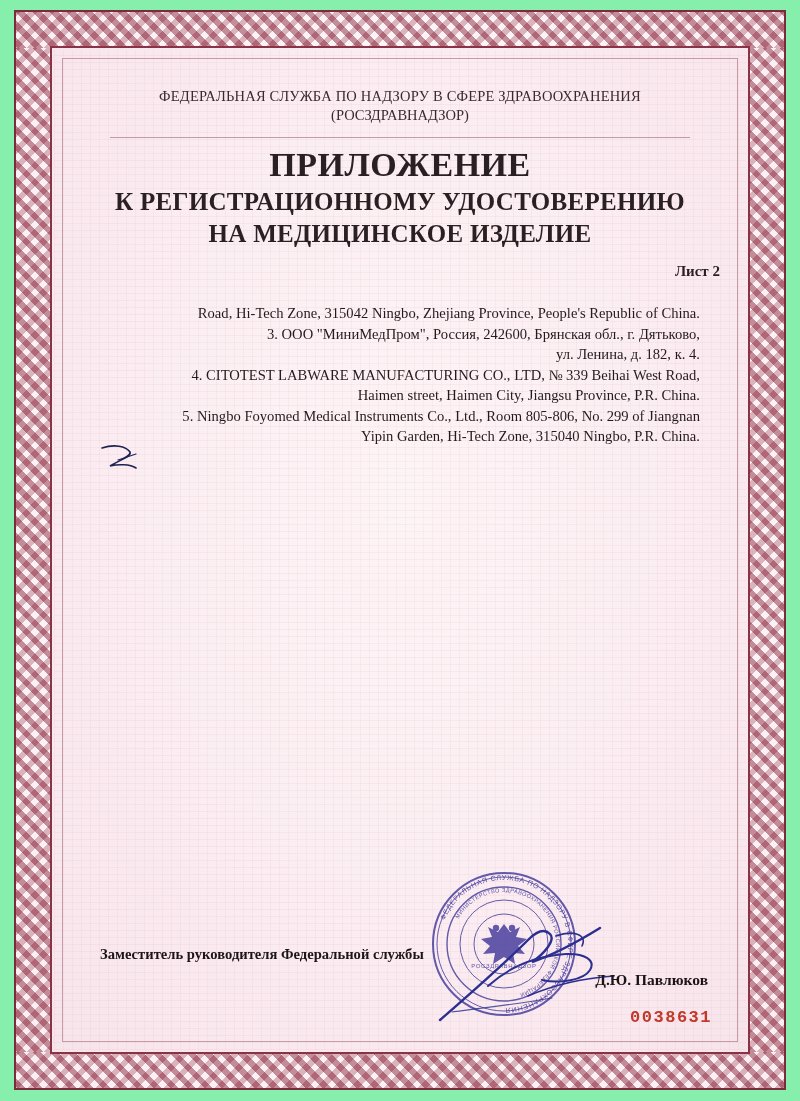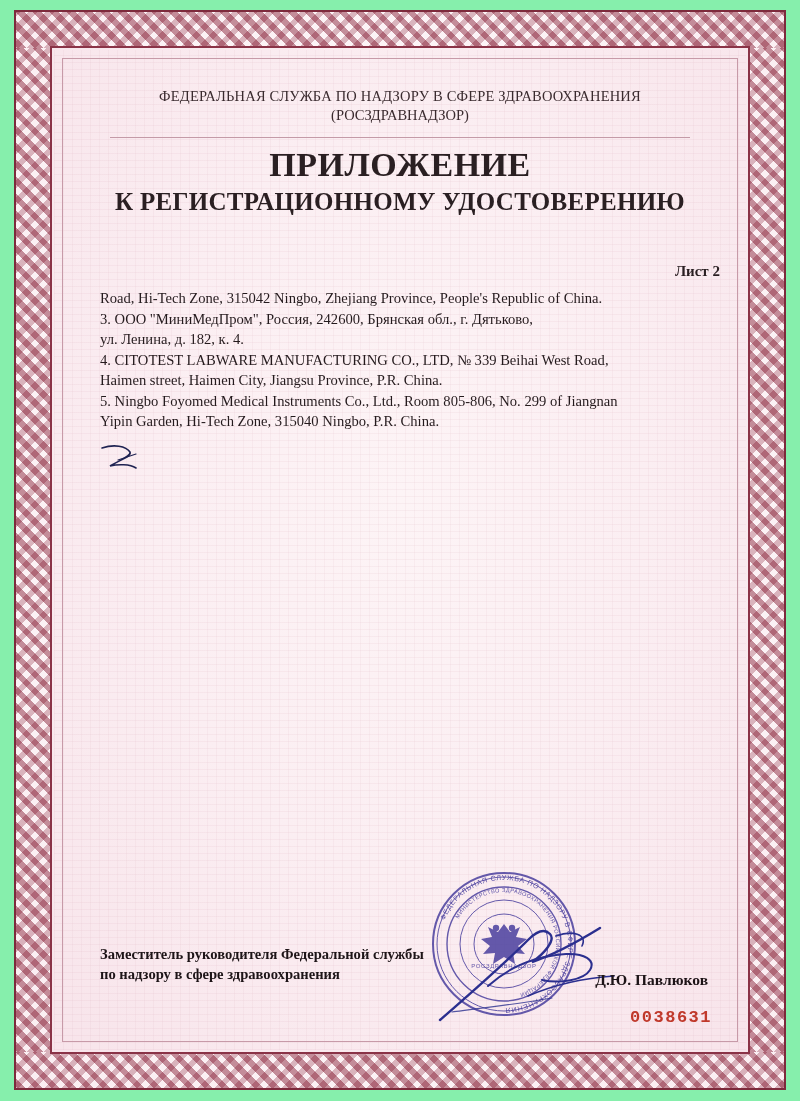--- a/index.html
+++ b/index.html
@@ -150,25 +150,26 @@
     position: absolute;
     right: 80px; top: 263px;
     font-size: 15px;
     font-weight: bold;
     color: #2a1f22;
   }
 
   
   .body-text {
     position: absolute;
-    left: 100px; top: 288px;
+    left: 100px; top: 303px;
     width: 600px;
     color: #241a1d;
     font-size: 14.6px;
     line-height: 20.5px;
+    text-align: right;
   }
   .body-text .line { white-space: nowrap; }
 
   
   .initials-mark {
     position: absolute;
     left: 96px; top: 440px;
     width: 60px; height: 40px;
     pointer-events: none;
   }
@@ -229,20 +230,21 @@
 
   <div class="header">
     <div class="agency-line1">ФЕДЕРАЛЬНАЯ СЛУЖБА ПО НАДЗОРУ В СФЕРЕ ЗДРАВООХРАНЕНИЯ</div>
     <div class="agency-line2">(РОСЗДРАВНАДЗОР)</div>
   </div>
   <div class="hr-thin"></div>
 
   <div class="title">
     <div class="t1">ПРИЛОЖЕНИЕ</div>
     <div class="t2">К РЕГИСТРАЦИОННОМУ УДОСТОВЕРЕНИЮ</div>
+    <div class="t3">НА МЕДИЦИНСКОЕ ИЗДЕЛИЕ</div>
   </div>
 
   <div class="sheet">Лист  2</div>
 
   <div class="body-text">
     <div class="line">Road, Hi-Tech Zone, 315042 Ningbo, Zhejiang Province, People's Republic of China.</div>
     <div class="line">3. ООО "МиниМедПром", Россия, 242600, Брянская обл., г. Дятьково,</div>
     <div class="line">ул. Ленина, д. 182, к. 4.</div>
     <div class="line">4. CITOTEST LABWARE MANUFACTURING CO., LTD, № 339 Beihai West Road,</div>
     <div class="line">Haimen street, Haimen City, Jiangsu Province, P.R. China.</div>
@@ -296,19 +298,18 @@
       <path d="M8 120 C40 92, 66 70, 96 40 C104 32, 112 28, 118 34 C124 40, 112 54, 100 62 C118 56, 142 44, 168 28" stroke="#2b2f8f" stroke-width="2.4" stroke-linecap="round" fill="none"></path>
       <path d="M56 86 C78 66, 104 56, 134 54 C152 53, 164 60, 158 70 C152 80, 128 84, 110 80" stroke="#2b2f8f" stroke-width="2" stroke-linecap="round" fill="none"></path>
       <path d="M96 96 C124 84, 152 78, 182 76" stroke="#2b2f8f" stroke-width="1.6" stroke-linecap="round" fill="none"></path>
       <path d="M124 36 C140 30, 156 34, 150 46" stroke="#2b2f8f" stroke-width="1.6" stroke-linecap="round" fill="none"></path>
       <path d="M20 112 C52 108, 86 104, 120 98" stroke="#2b2f8f" stroke-width="1.2" stroke-linecap="round" fill="none" opacity="0.8"></path>
     </svg>
   </div>
 
   <div class="signblock">
     <div>Заместитель руководителя Федеральной службы</div>
-    <div>по надзору в сфере здравоохранения</div>
   </div>
   <div class="signer-name">Д.Ю.  Павлюков</div>
 
   <div class="serial">0038631</div>
 
 </div>
 
 </body></html>

